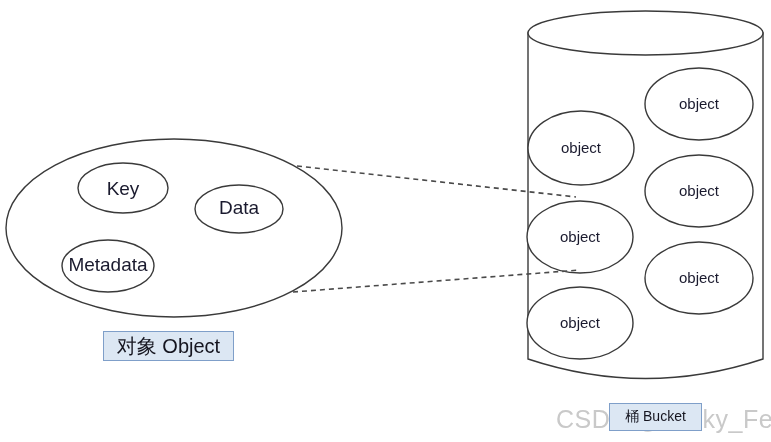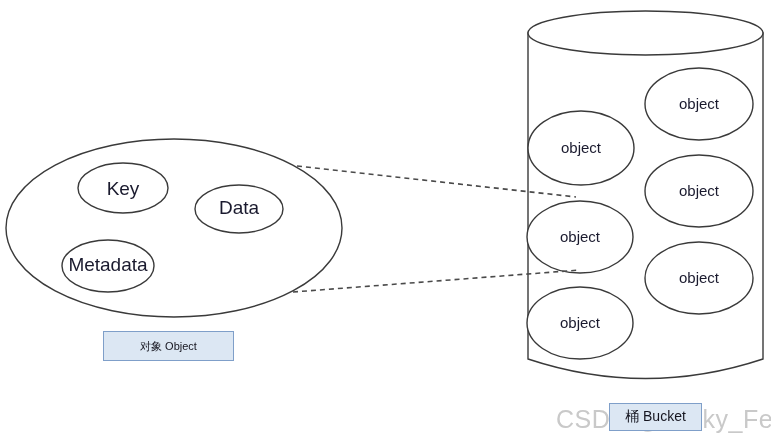--- a/index.html
+++ b/index.html
@@ -51,21 +51,21 @@
   .lbl-data  { font-size: 19px; }
   .lbl-meta  { font-size: 19px; }
   .lbl-obj   { font-size: 15px; }
 
   .tagbox {
     position: absolute;
     background: #dce7f3;
     border: 1px solid #7f9fc9;
     box-sizing: border-box;
     font-family: "Liberation Sans", sans-serif;
-    font-size: 11px;
+    font-size: 20px;
     color: #15151f;
     display: flex;
     align-items: center;
     justify-content: center;
     white-space: nowrap;
   }
   #tag-object {
     left: 103px;
     top: 331px;
     width: 131px;

